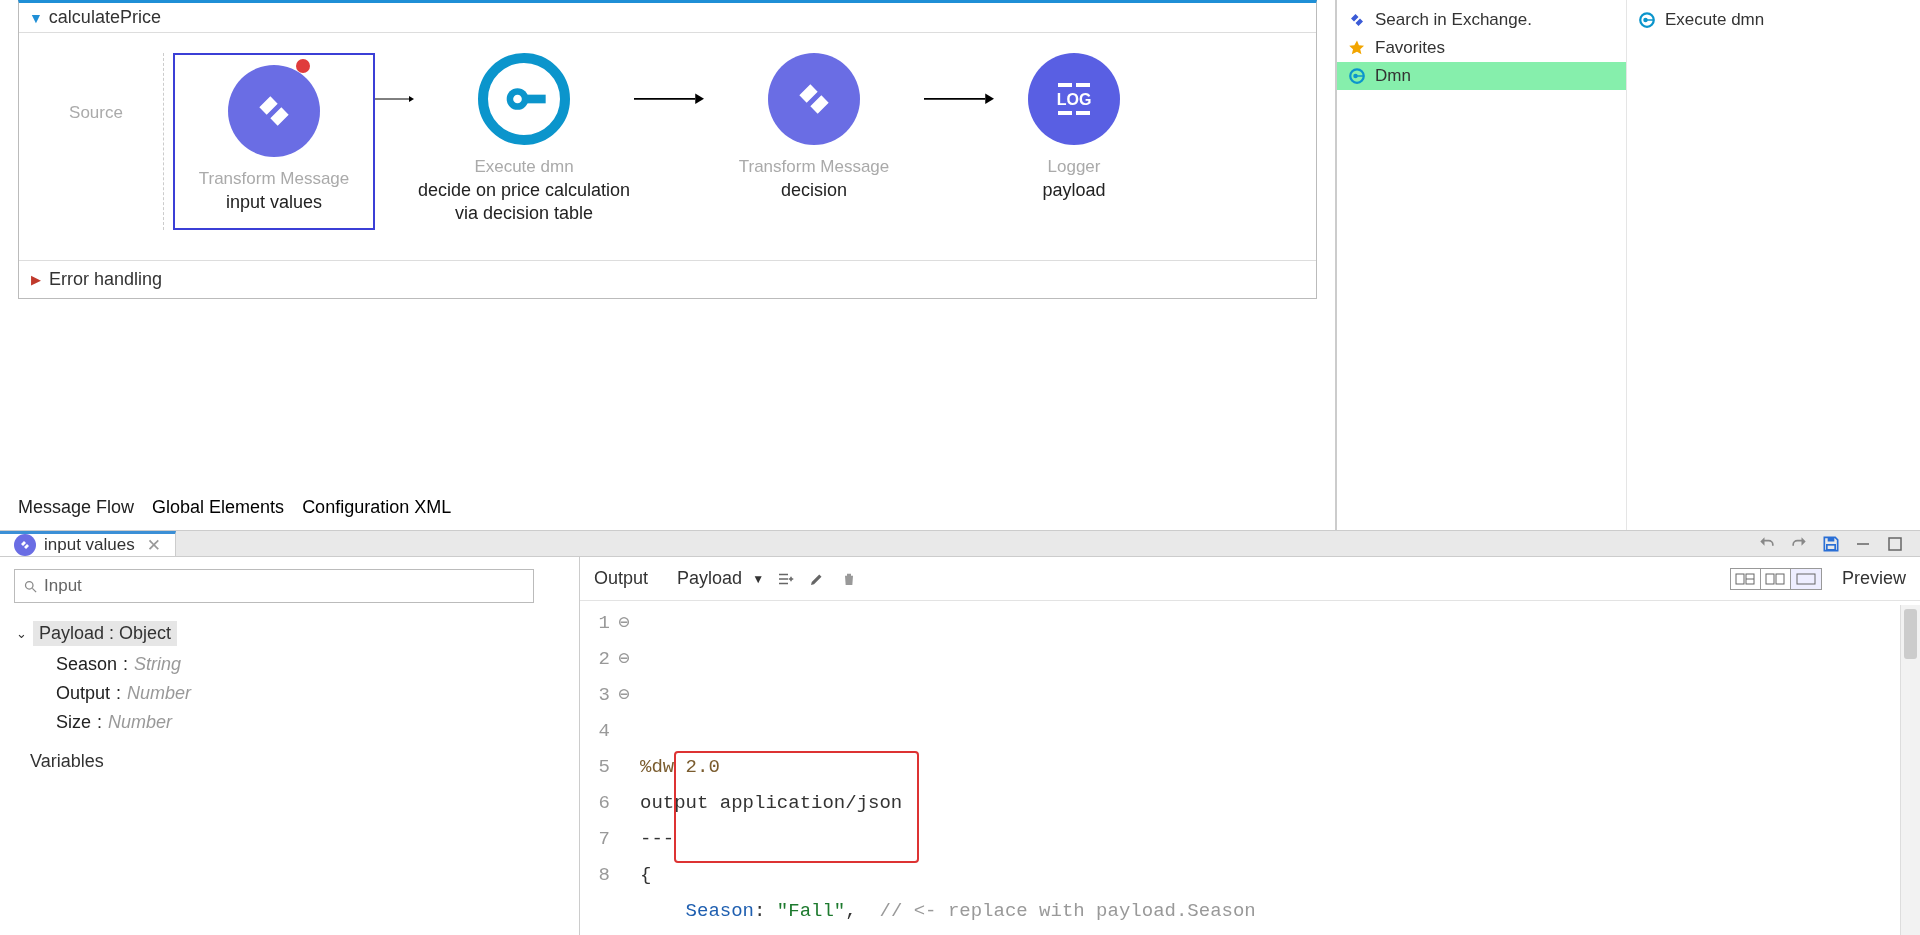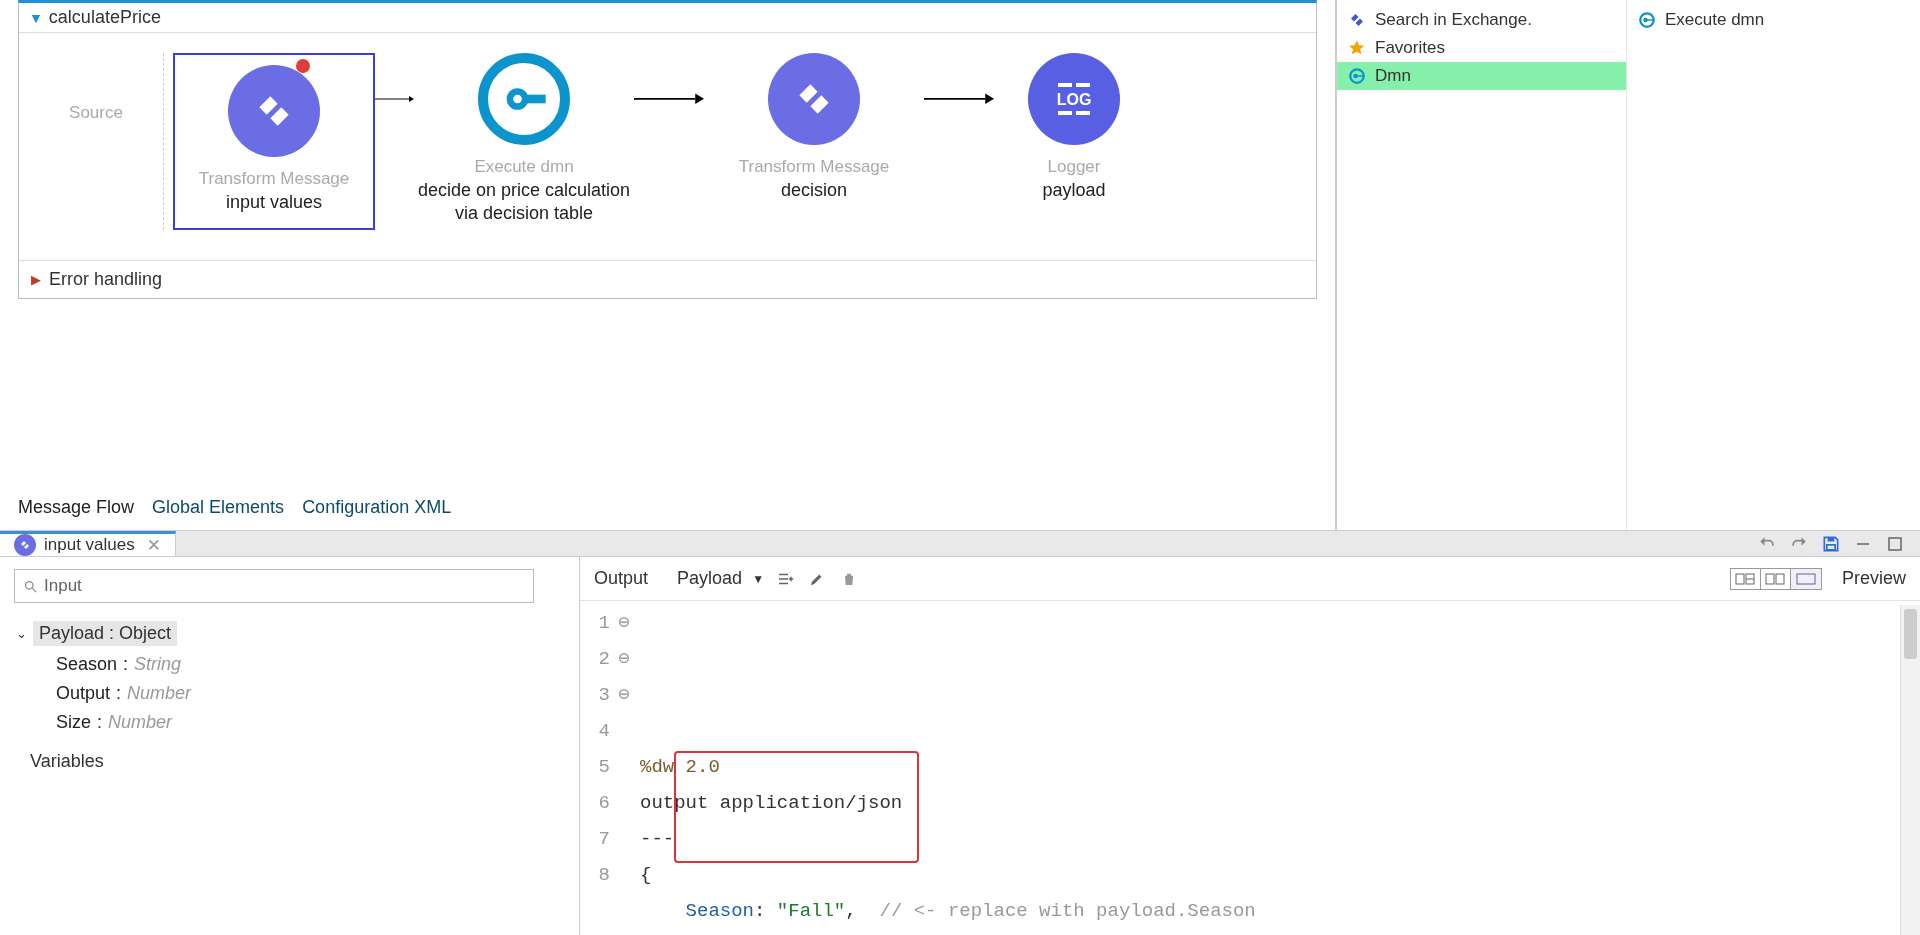--- a/index.html
+++ b/index.html
@@ -23,21 +23,21 @@
   .node .title { color: #aaa; font-size: 17px; margin-top: 12px; }
   .node .subtitle { color: #222; font-size: 18px; margin-top: 2px; text-align: center; line-height: 1.3; }
   .selected-box { border: 2px solid #3b3fd6; padding: 10px 24px 14px 24px; }
   .breakpoint-dot { position: absolute; top: -6px; right: 10px; width: 14px; height: 14px; border-radius: 50%; background: #e03c3c; }
   .arrow { width: 70px; height: 92px; display: flex; align-items: center; justify-content: center; }
   .arrow svg { width: 100%; }
   .error-row { border-top: 1px solid #ddd; padding: 8px 12px; font-size: 18px; display: flex; align-items: center; }
   .error-row .tri-right { color: #c0392b; margin-right: 8px; font-size: 13px; }
 
   .editor-tabs { margin-top: auto; padding: 10px 0 12px 0; display: flex; gap: 18px; font-size: 18px; }
-  .editor-tabs .tab { color: #0c4a6e; cursor: pointer; }
+  .editor-tabs .tab { color: #000000; cursor: pointer; }
   .editor-tabs .tab.active { color: #222; }
 
   
   .palette-pane { width: 584px; display: flex; border-left: 1px solid #ccc; }
   .palette-left { width: 290px; border-right: 1px solid #e5e5e5; padding-top: 6px; }
   .palette-right { flex: 1; padding-top: 6px; }
   .palette-item { display: flex; align-items: center; gap: 8px; padding: 4px 10px; font-size: 17px; cursor: pointer; }
   .palette-item.selected { background: #86efac; }
   .palette-item .pic { width: 20px; height: 20px; display: inline-flex; align-items: center; justify-content: center; }
 

